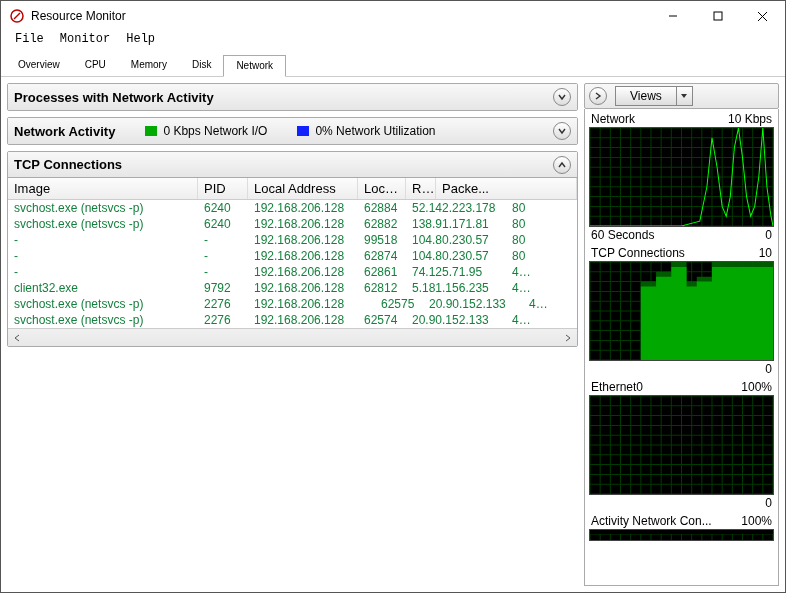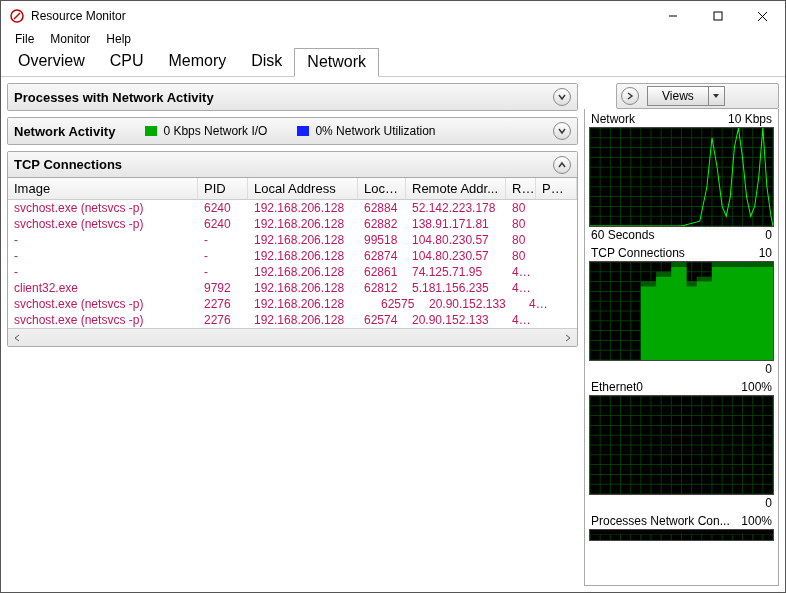--- a/index.html
+++ b/index.html
@@ -3,45 +3,45 @@
 <meta charset="utf-8">
 <style>
   * { box-sizing: border-box; margin: 0; padding: 0; font-family: "Segoe UI", Tahoma, sans-serif; }
   body { background: #fff; width: 786px; height: 593px; overflow: hidden; border: 1px solid #555; }
   .titlebar { height: 30px; display: flex; align-items: center; padding: 0 0 0 8px; background: #fff; }
   .titlebar .icon { width: 16px; height: 16px; margin-right: 6px; }
   .titlebar .title { font-size: 12px; flex: 1; color: #000; }
   .titlebar .winbtns { display: flex; }
   .titlebar .winbtn { width: 45px; height: 30px; display: flex; align-items: center; justify-content: center; }
   .menubar { height: 20px; display: flex; padding: 0 6px; font-size: 12px; }
-  .menubar .menuitem { padding: 1px 8px; }
-  .tabrow { height: 26px; border-bottom: 1px solid #ccc; padding: 0 4px; display: flex; align-items: flex-end; font-size: 16px; }
+  .menubar .menuitem { padding: 1px 8px; font-family: Liberation Mono, monospace; }
+  .tabrow { height: 26px; border-bottom: 1px solid #ccc; padding: 0 4px; display: flex; align-items: flex-end; font-size: 10px; }
   .tab { padding: 4px 12px 5px 12px; border: 1px solid transparent; margin-right: -1px; position: relative; }
   .tab.active { background: #fff; border: 1px solid #aaa; border-bottom: 1px solid #fff; top: 1px; }
   .content { display: flex; height: calc(593px - 30px - 20px - 26px - 2px); padding: 6px; gap: 6px; }
   .leftcol { flex: 1; display: flex; flex-direction: column; gap: 6px; min-width: 0; }
   .rightcol { width: 195px; display: flex; flex-direction: column; }
   .panel { border: 1px solid #aaa; border-radius: 2px; }
   .panelhdr { height: 26px; background: linear-gradient(#f8f8f8,#e6e6e6); border-bottom: 1px solid #aaa; display: flex; align-items: center; padding: 0 6px; font-size: 13px; font-weight: bold; }
   .panelhdr.collapsed { border-bottom: none; }
   .panelhdr .flex { flex: 1; }
   .chev { width: 18px; height: 18px; border: 1px solid #888; border-radius: 9px; background: linear-gradient(#fff,#ddd); display: flex; align-items: center; justify-content: center; }
   .chev svg { width: 10px; height: 10px; }
   .nainfo { display: flex; align-items: center; gap: 6px; font-weight: normal; font-size: 12px; margin-left: 30px; }
   .sq { width: 12px; height: 10px; display: inline-block; }
   .tablewrap { position: relative; }
   .tablehdr { display: flex; background: linear-gradient(#fcfcfc,#eee); border-bottom: 1px solid #ccc; font-size: 13px; }
   .thcell { padding: 3px 6px; border-right: 1px solid #ddd; white-space: nowrap; overflow: hidden; text-overflow: ellipsis; }
-  .tbody { font-size: 12px; color: #be185d; }
+  .tbody { font-size: 12px; color: #15803d; }
   .trow { display: flex; }
   .tcell { padding: 1px 6px; white-space: nowrap; overflow: hidden; text-overflow: ellipsis; }
   .hscroll { height: 18px; background: linear-gradient(#f0f0f0,#e8e8e8); border-top: 1px solid #ccc; display: flex; align-items: center; }
   .hscroll .arrow { width: 18px; height: 18px; display: flex; align-items: center; justify-content: center; }
   .hscroll .track { flex: 1; }
-  .viewsbar { height: 26px; background: linear-gradient(#f8f8f8,#e6e6e6); border: 1px solid #aaa; border-radius: 2px; display: flex; align-items: center; padding: 0 4px; gap: 4px; margin-left: 32px; }
+  .viewsbar { height: 26px; background: linear-gradient(#f8f8f8,#e6e6e6); border: 1px solid #aaa; border-radius: 2px; display: flex; align-items: center; padding: 0 4px; gap: 4px; }
   .viewsbtn { height: 20px; border: 1px solid #888; background: linear-gradient(#fff,#ddd); display: flex; align-items: center; font-size: 12px; }
   .viewsbtn .lbl { padding: 0 14px; }
   .viewsbtn .dd { width: 16px; border-left: 1px solid #888; display: flex; align-items: center; justify-content: center; height: 100%; }
   .charts { flex: 1; overflow: hidden; border: 1px solid #aaa; border-top: none; padding: 2px 4px; }
   .chartblock { margin-bottom: 2px; }
   .chartlbl { display: flex; justify-content: space-between; font-size: 12px; padding: 1px 2px; }
   .chartbox { height: 100px; background: #000; border: 1px solid #444; position: relative; overflow: hidden; }
   .grid line { stroke: #003b00; stroke-width: 1; }
   .plotline { stroke: #00ff00; stroke-width: 1; fill: none; }
   .plotfill { fill: #00b000; opacity: 0.9; }
@@ -137,21 +137,20 @@
               <path d="M2 7 L5 3 L8 7" fill="none" stroke="#333" stroke-width="1.4"></path>
             </svg>
           </span>
       </div>
       <div class="tablewrap">
         <div class="tablehdr">
           <div class="thcell" style="width:190px">Image</div>
           <div class="thcell" style="width:50px">PID</div>
           <div class="thcell" style="width:110px">Local Address</div>
           <div class="thcell" style="width:48px">Loca...</div>
-          <div class="thcell" style="width:100px">Remote Addr...</div>
           <div class="thcell" style="width:30px">R...</div>
           <div class="thcell" style="flex:1">Packe...</div>
         </div>
         <div class="tbody" id="tcp-body">
             <div class="trow">
               <div class="tcell" style="width: 190px;">svchost.exe (netsvcs -p)</div>
               <div class="tcell" style="width: 50px;">6240</div>
               <div class="tcell" style="width: 110px;">192.168.206.128</div>
               <div class="tcell" style="width: 48px;">62884</div>
               <div class="tcell" style="width: 100px;">52.142.223.178</div>
@@ -390,21 +389,21 @@
             </svg>
         </div>
         <div class="chartlbl">
             <span></span>
             <span>0</span>
           </div>
       </div>
 
       <div class="chartblock">
         <div class="chartlbl">
-            <span>Processes Network Con...</span>
+            <span>Activity Network Con...</span>
             <span>100%</span>
           </div>
         <div class="chartbox" style="height:12px">
           <svg width="100%" height="100%" viewBox="0 0 180 12" preserveAspectRatio="none">
               <g class="grid" id="grid4">
                 <line x1="0" y1="0" x2="0" y2="12"></line>
                 <line x1="10" y1="0" x2="10" y2="12"></line>
                 <line x1="20" y1="0" x2="20" y2="12"></line>
                 <line x1="30" y1="0" x2="30" y2="12"></line>
                 <line x1="40" y1="0" x2="40" y2="12"></line>

